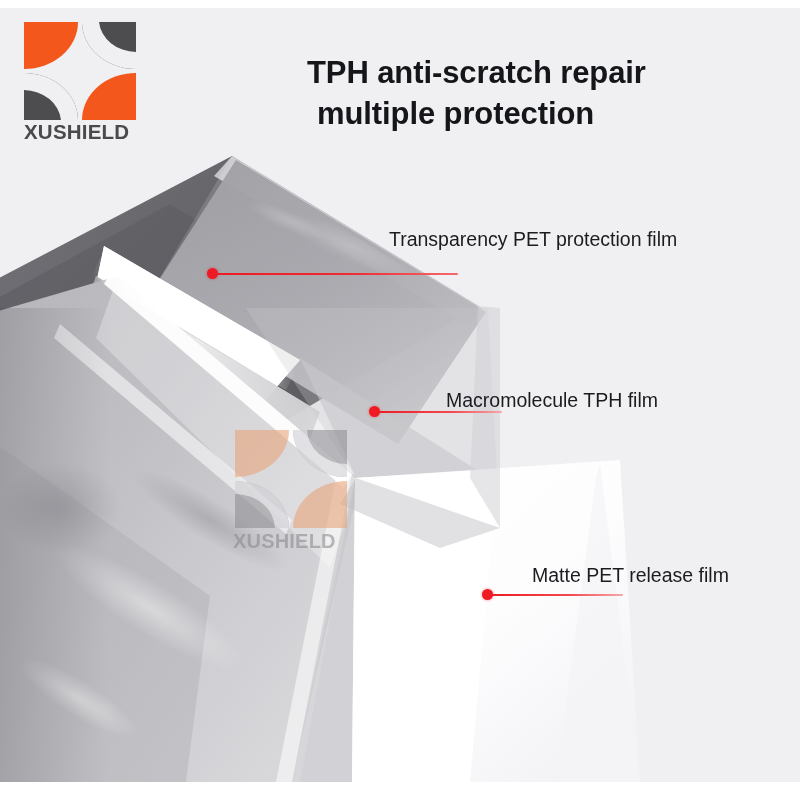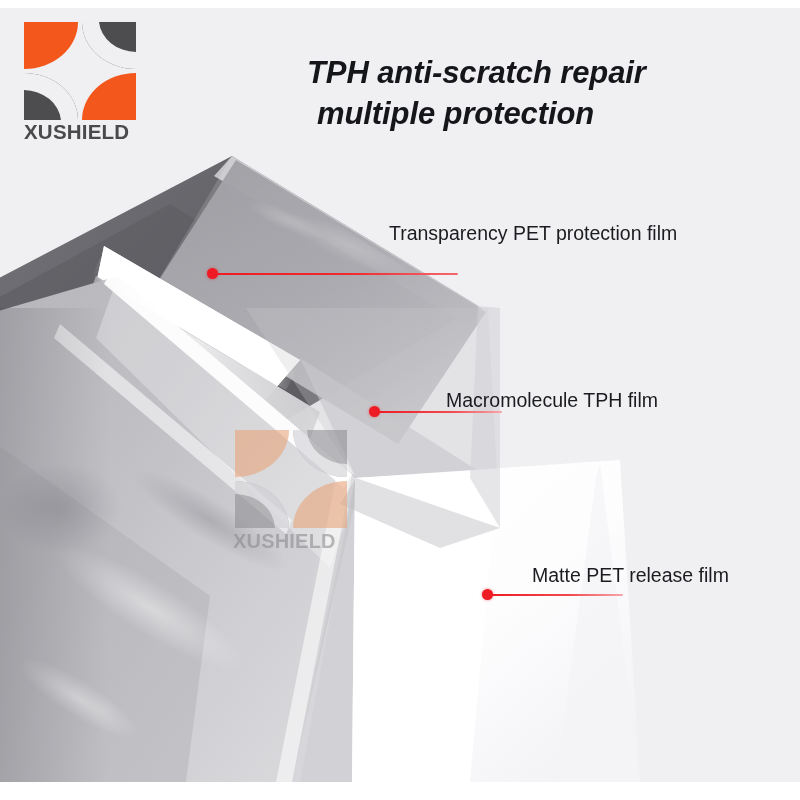--- a/index.html
+++ b/index.html
@@ -25,41 +25,40 @@
   .brand .word{
     margin-top:2px;font-size:20.5px;font-weight:700;letter-spacing:.2px;
     color:#4a4a4d;line-height:1;
   }
 
   
   .headline{
     position:absolute;left:307px;top:52px;width:470px;
     font-size:31px;font-weight:700;line-height:1.33;color:#15161a;
     letter-spacing:-.1px;
-    font-style:italic;
   }
   .headline .l2{display:block;margin-left:10px;}
 
   
   .callout{position:absolute;}
   .callout .label{
     position:absolute;white-space:nowrap;
     font-size:19.5px;font-weight:400;color:#1b1c1f;line-height:1;
   }
   .callout .dot{
     position:absolute;width:11px;height:11px;border-radius:50%;
     background:#ee1b24;box-shadow:0 0 3px rgba(238,27,36,.55);
   }
   .callout .lead{position:absolute;height:2px;border-radius:1px;}
 
   .co1{left:0;top:0;}
   .co1 .dot{left:207px;top:268px;}
   .co1 .lead{left:216px;top:272.5px;width:242px;
     background:linear-gradient(90deg,#ee1b24 0%,#ef2a30 55%,#f3696d 100%);}
-  .co1 .label{left:389px;top:224px;}
+  .co1 .label{left:389px;top:230px;}
 
   .co2{left:0;top:0;}
   .co2 .dot{left:369px;top:406px;}
   .co2 .lead{left:378px;top:410.5px;width:124px;
     background:linear-gradient(90deg,#ee1b24 0%,#f04b50 60%,#f6a7aa 100%);}
   .co2 .label{left:446px;top:391px;}
 
   .co3{left:0;top:0;}
   .co3 .dot{left:482px;top:589px;}
   .co3 .lead{left:491px;top:593.5px;width:132px;

